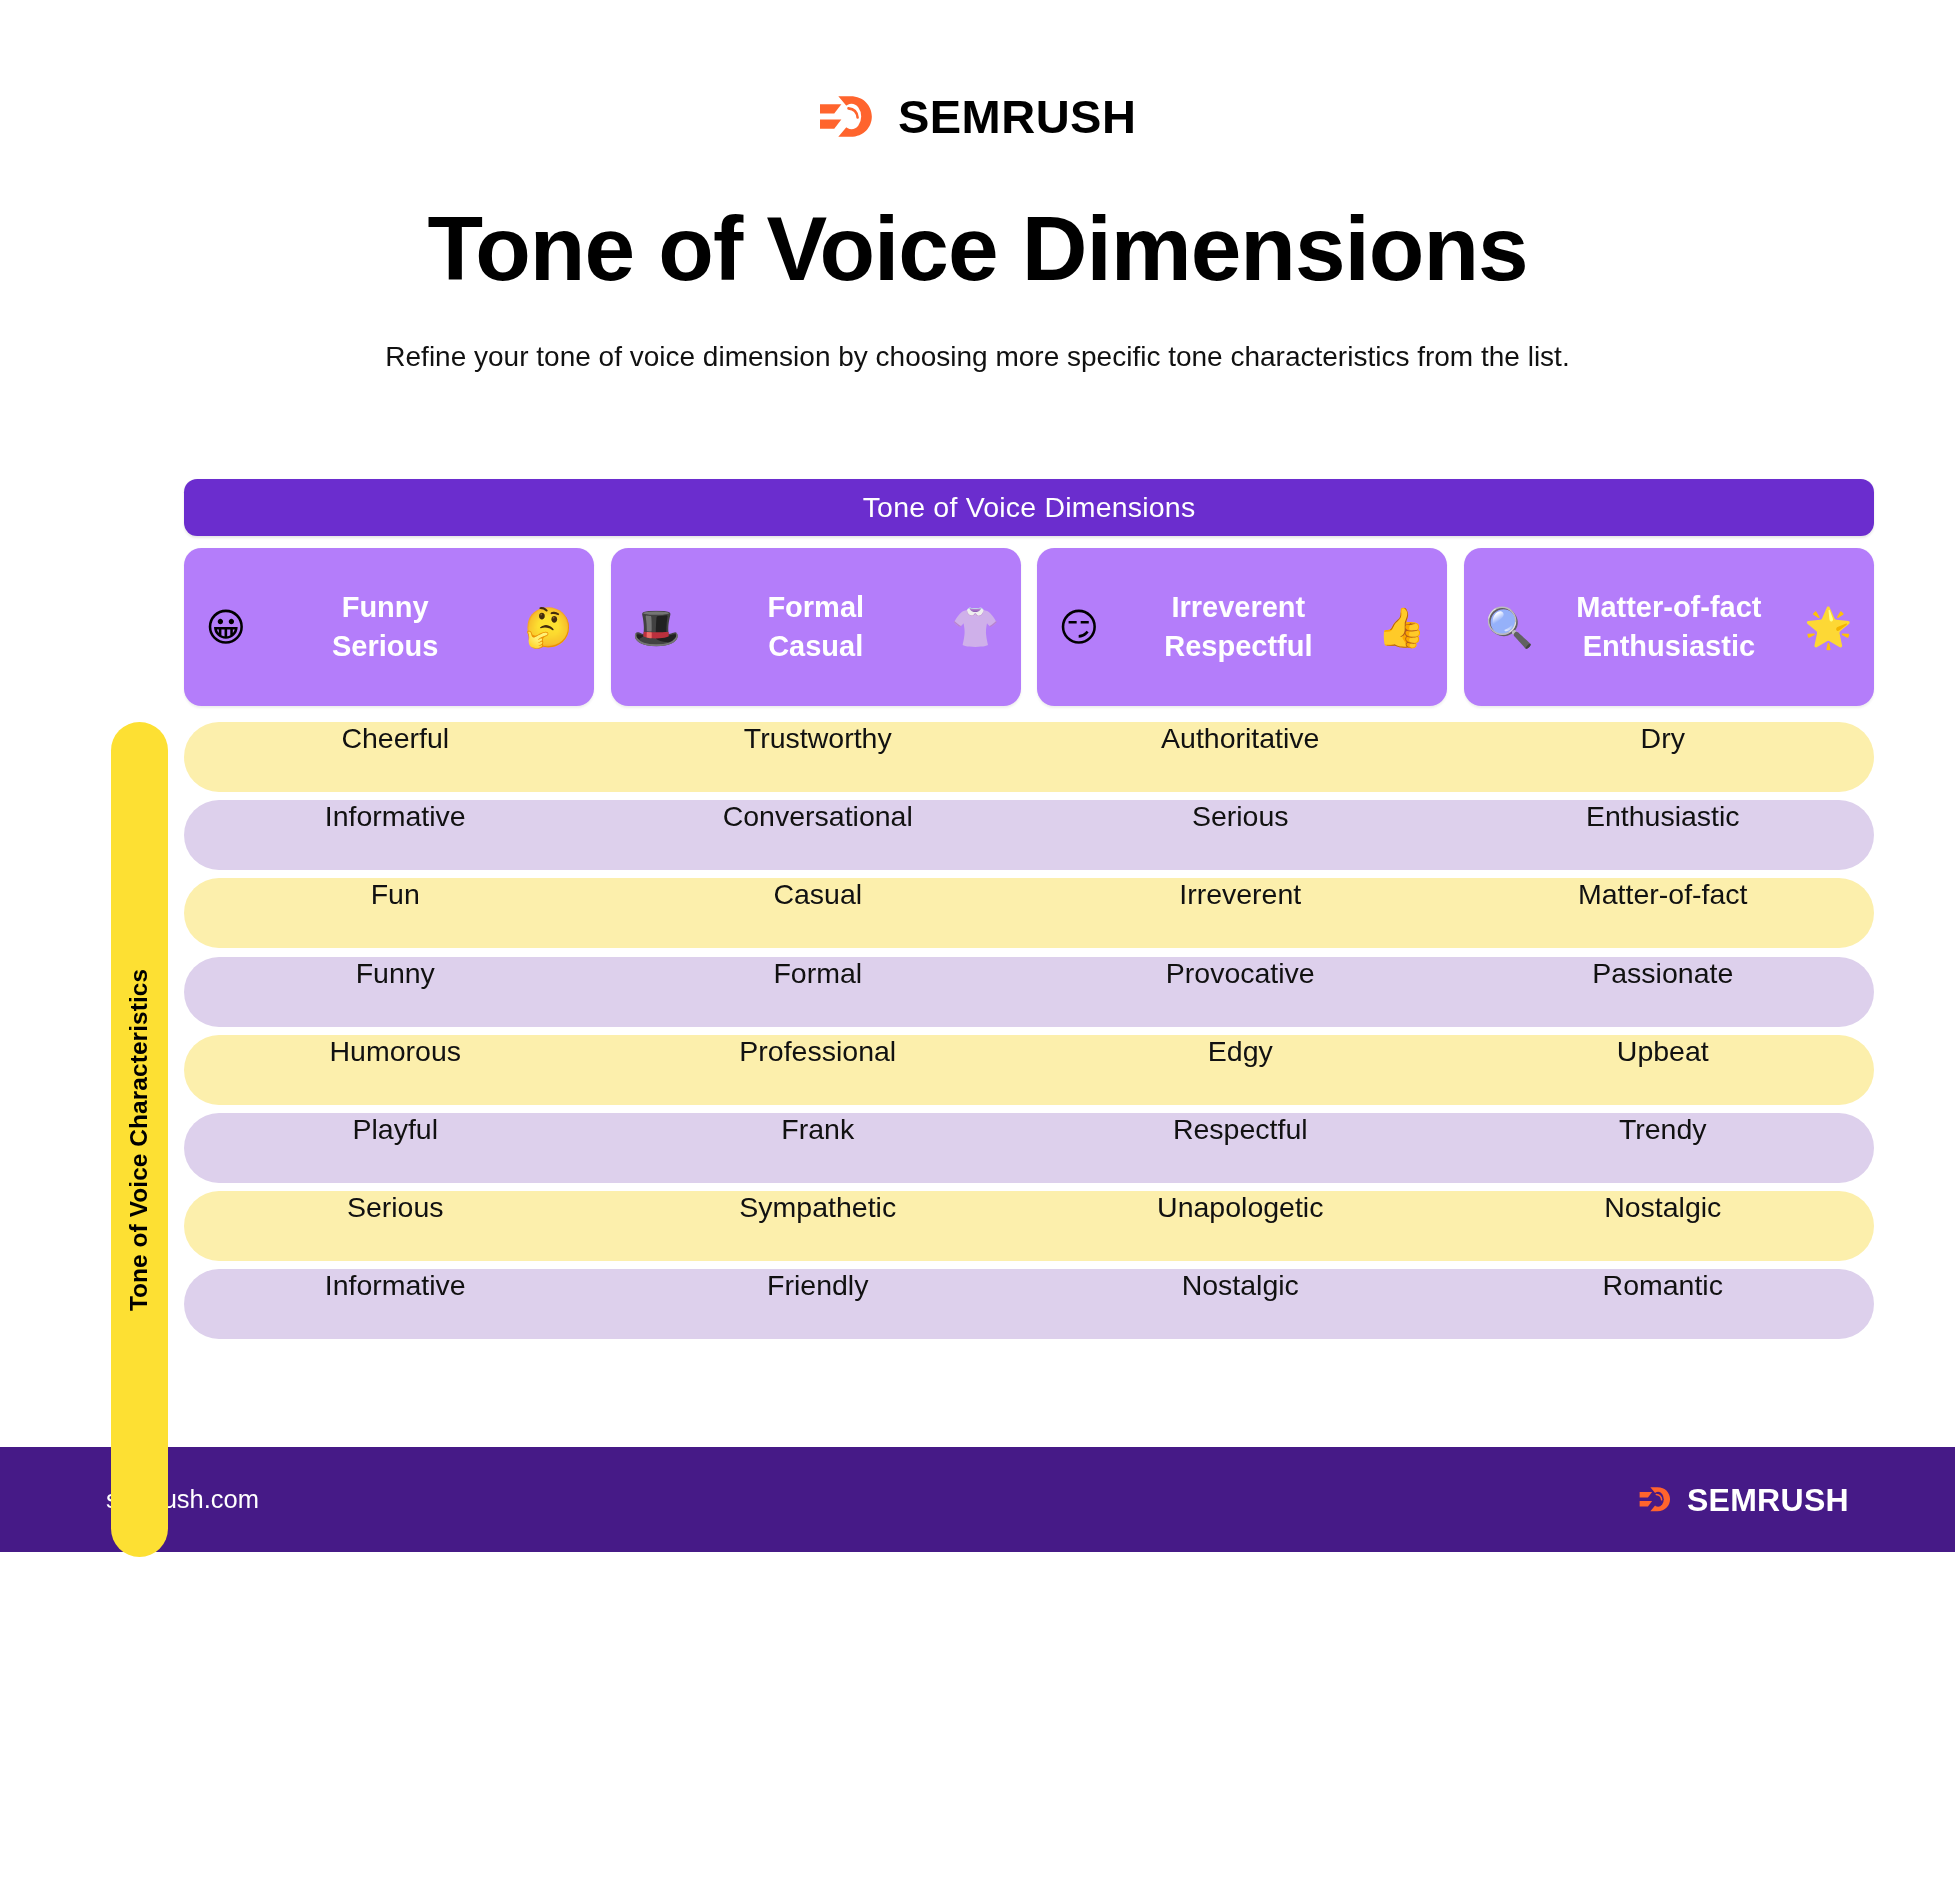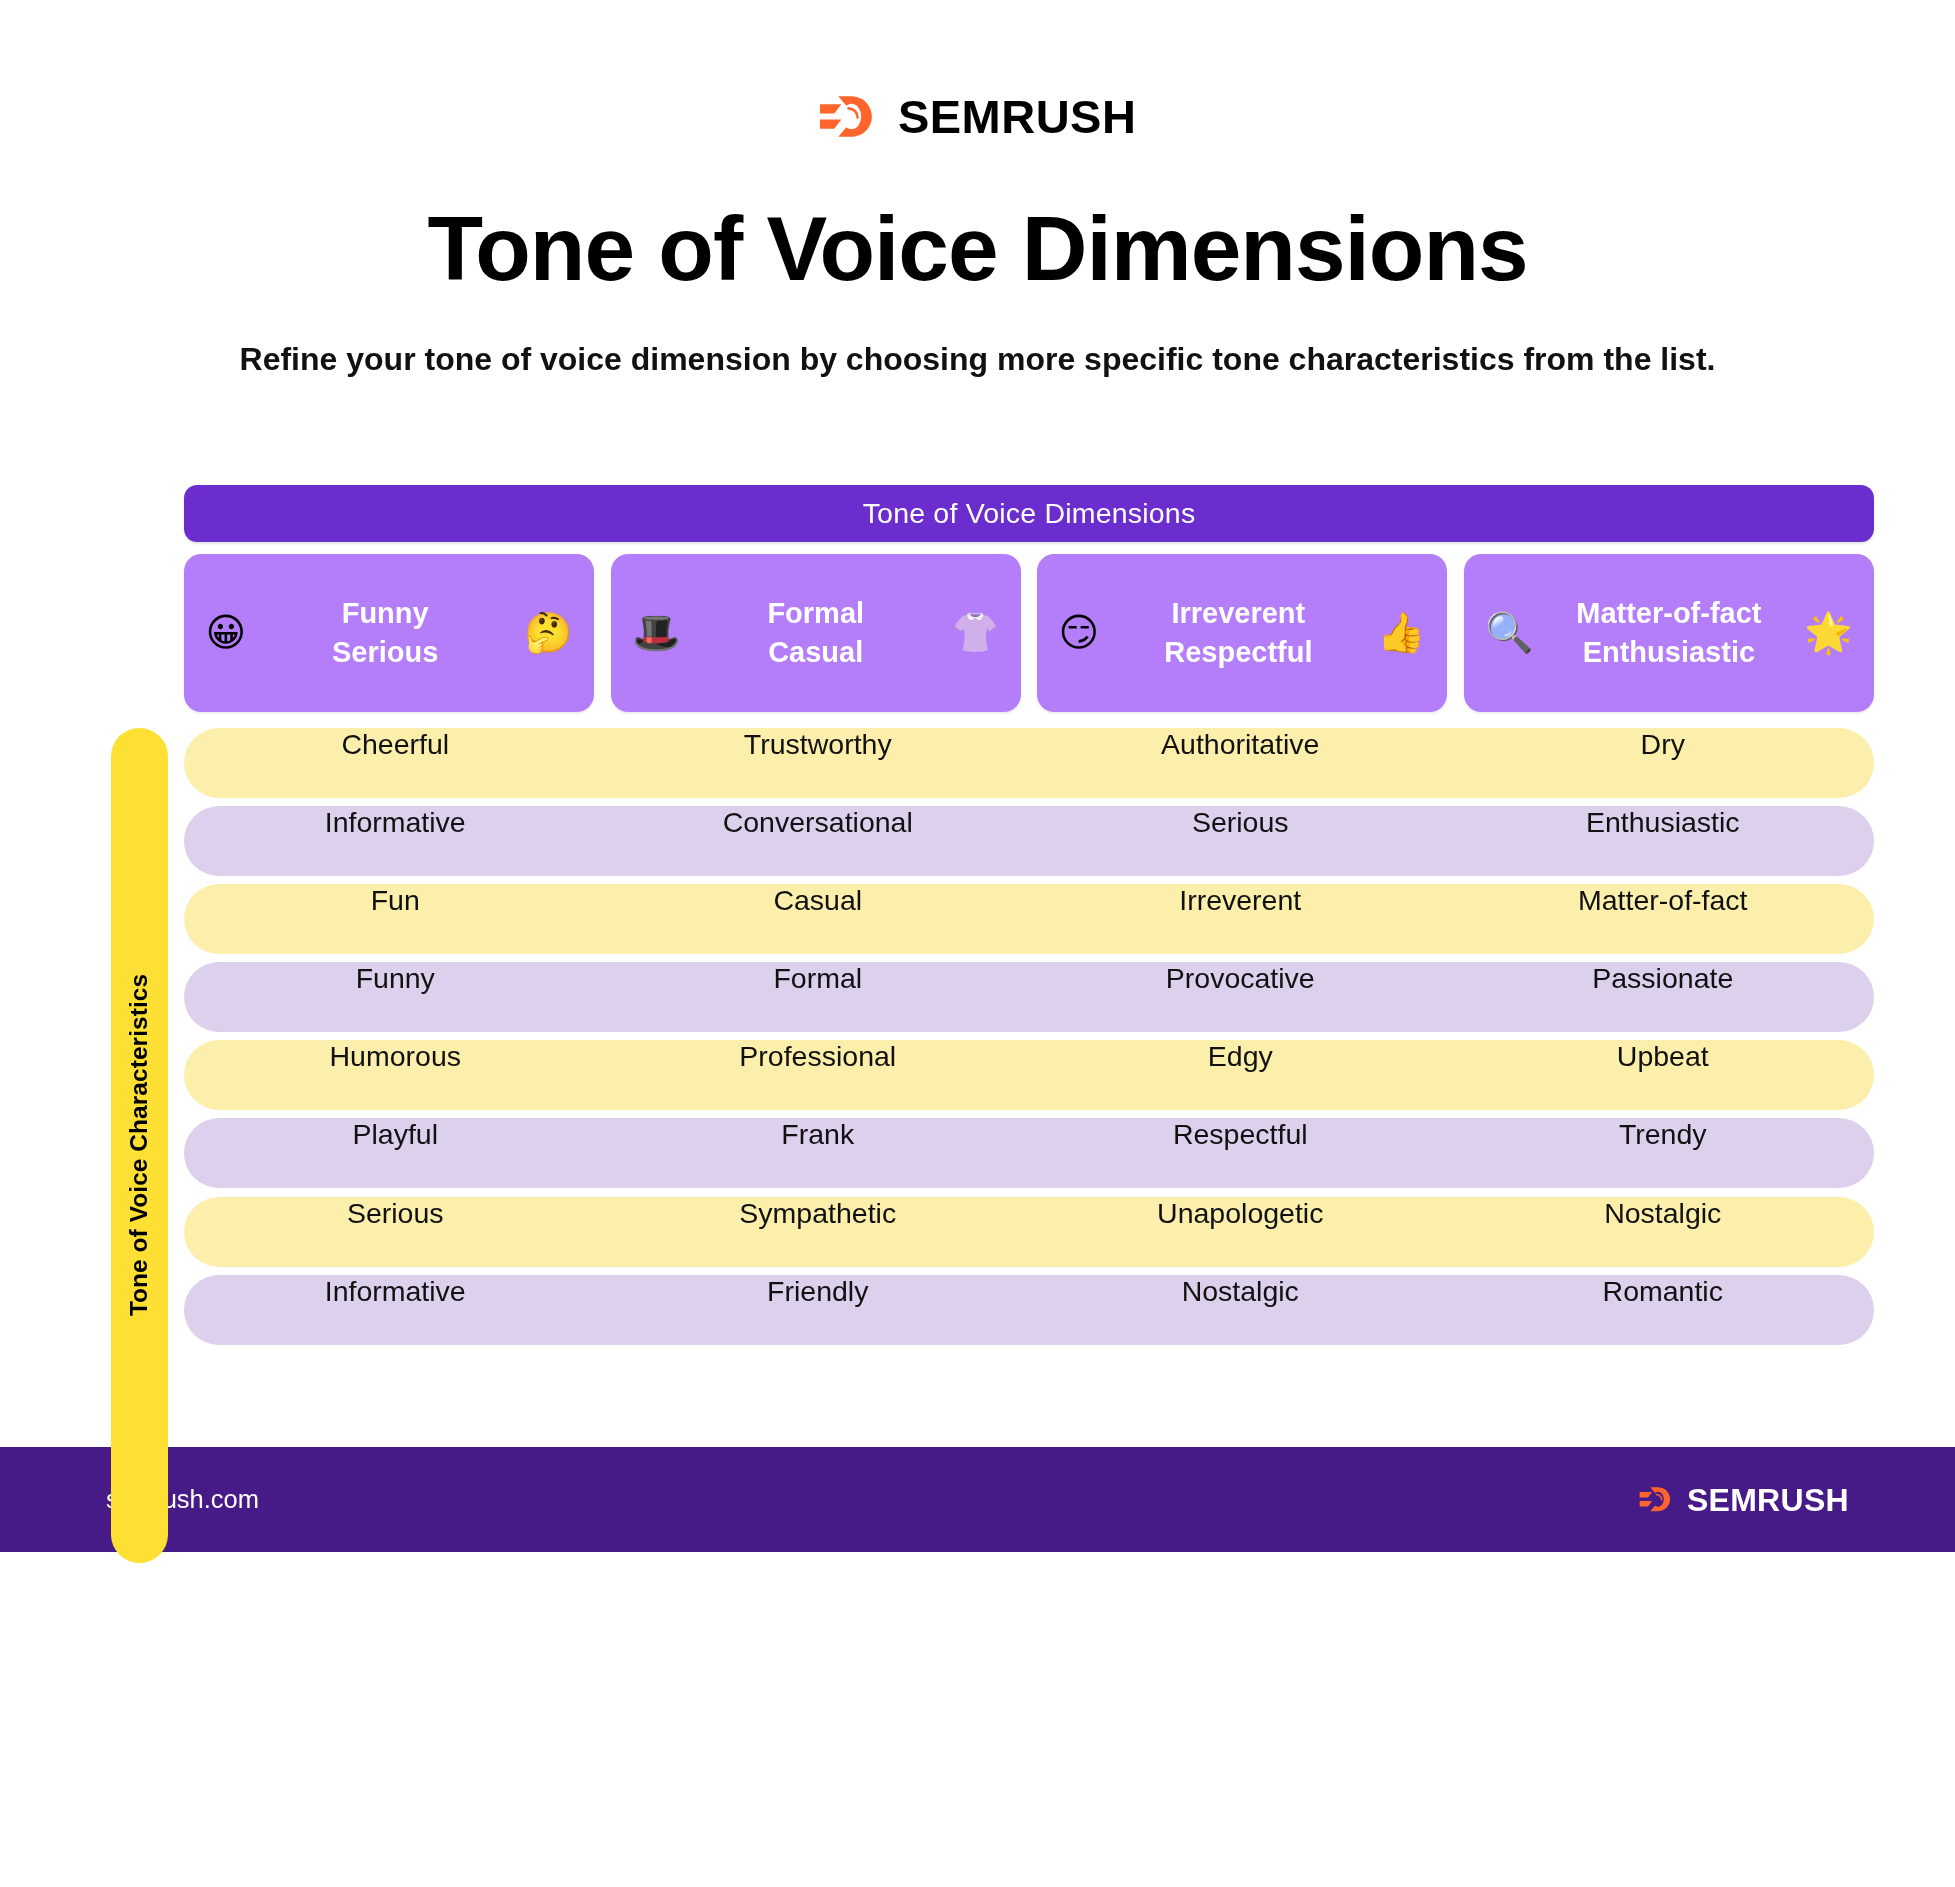--- a/index.html
+++ b/index.html
@@ -41,22 +41,22 @@
   .title-block { text-align: center; padding-top: 61px; }
   .page-title {
     font-size: 91px;
     font-weight: 700;
     color: #000000;
     letter-spacing: -1px;
     line-height: 1.05;
   }
   .page-subtitle {
     margin-top: 40px;
-    font-size: 32px;
-    font-weight: 700;
+    font-size: 28px;
+    font-weight: 400;
     color: #111111;
     line-height: 1.42;
   }
 
   
   .diagram {
     position: relative;
     margin: 0 auto;
     margin-top: 103px;
     width: 1955px;

